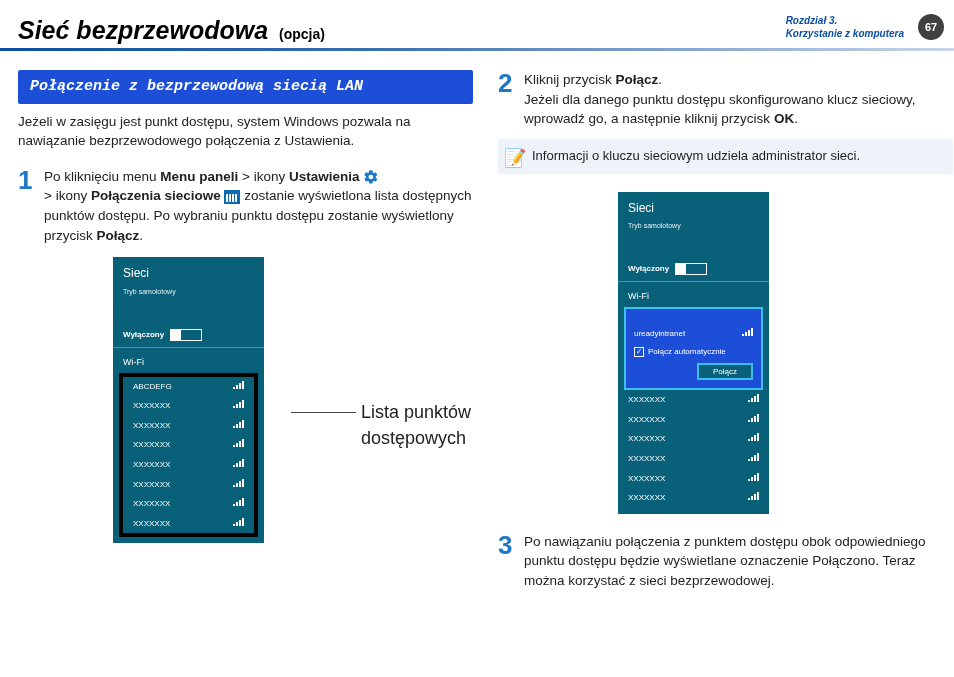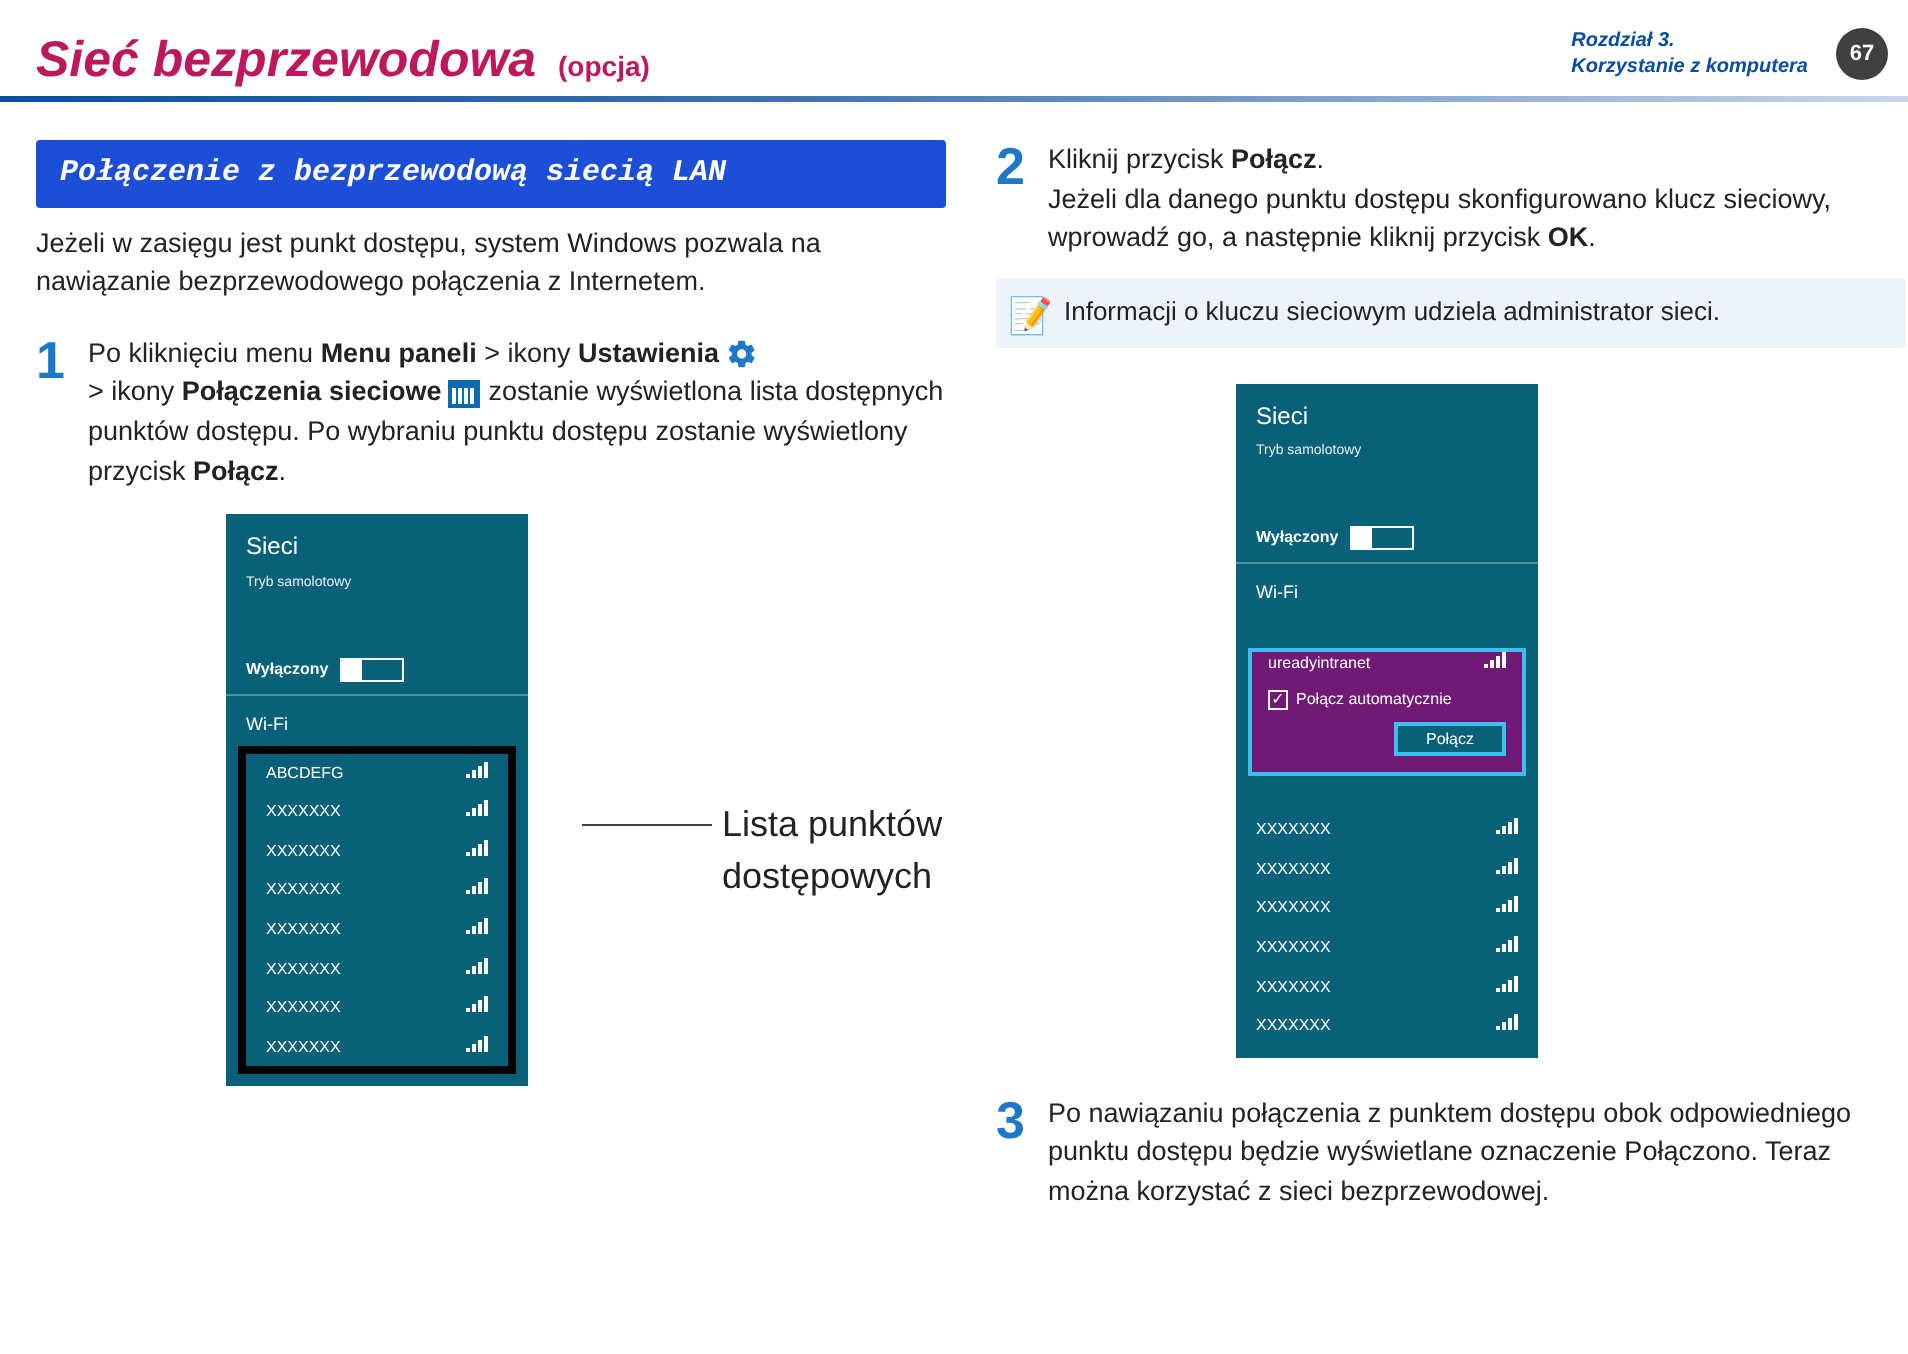--- a/index.html
+++ b/index.html
@@ -11,21 +11,21 @@
     background: #fff;
     position: relative;
     overflow: hidden;
   }
   .page-title {
     position: absolute;
     top: 16px; left: 18px;
     font-weight: 700;
     font-style: italic;
     font-size: 25px;
-    color: #be185d;
+    color: #000000;
   }
   .page-title .opt {
     font-size: 14px;
     font-weight: 700;
     font-style: normal;
     margin-left: 4px;
   }
   .chapter {
     position: absolute;
     top: 14px; right: 50px;
@@ -160,25 +160,25 @@
     border-top:1px solid rgba(255,255,255,.3);
   }
   .ap-list { border:4px solid #000000; margin: 0 6px; }
   .ap-list.nofocus { border: none; margin:0; }
   .ap {
     display:flex; justify-content:space-between;
     padding:4px 10px;
     font-size:8px;
   }
   .ap.selected {
-    background:#701a75;
+    background:#1d4ed8;
     border:2px solid #3fbff0;
-    margin:17px 6px;
+    margin:0 6px;
     display:block;
-    padding:0 8px 8px;
+    padding:19px 8px 8px;
   }
   .ap.selected .row1 {
     display:flex; justify-content:space-between;
   }
   .autoconnect {
     display:flex; align-items:center; gap:4px;
     font-size:8px; margin:6px 0;
   }
   .autoconnect .chk {
     width:10px;height:10px;border:1px solid #fff;
@@ -234,21 +234,21 @@
 </div>
 <div class="chapter">
   <div>Rozdział 3.</div>
   <div>Korzystanie z komputera</div>
 </div>
 <div class="page-num-badge">67</div>
 <div class="header-line"></div>
 
 <div class="col left">
   <div class="section-heading">Połączenie z bezprzewodową siecią LAN</div>
-  <div class="para">Jeżeli w zasięgu jest punkt dostępu, system Windows pozwala na nawiązanie bezprzewodowego połączenia z Internetem.</div>
+  <div class="para">Jeżeli w zasięgu jest punkt dostępu, system Windows pozwala na nawiązanie bezprzewodowego połączenia z Ustawienia.</div>
 
   <div class="step">
     <div class="num">1</div>
     <div class="body">
       <span>Po kliknięciu menu </span><span class="bold">Menu paneli</span><span> &gt; ikony </span><span class="bold">Ustawienia</span>
       <span class="gear-icon">
         <svg width="16" height="16" viewBox="0 0 24 24">
             <path fill="#1e78c8" d="M19.14,12.94a7,7,0,0,0,.05-.94,7,7,0,0,0-.05-.94l2.11-1.65a.5.5,0,0,0,.12-.64l-2-3.46a.5.5,0,0,0-.6-.22l-2.49,1a7,7,0,0,0-1.63-.94l-.38-2.65A.5.5,0,0,0,13.78,2H9.78a.5.5,0,0,0-.49.42L8.91,5.07a7,7,0,0,0-1.63.94l-2.49-1a.5.5,0,0,0-.6.22l-2,3.46a.5.5,0,0,0,.12.64L4.42,11a7,7,0,0,0-.05.94,7,7,0,0,0,.05.94L2.31,14.53a.5.5,0,0,0-.12.64l2,3.46a.5.5,0,0,0,.6.22l2.49-1a7,7,0,0,0,1.63.94l.38,2.65a.5.5,0,0,0,.49.42h4a.5.5,0,0,0,.49-.42l.38-2.65a7,7,0,0,0,1.63-.94l2.49,1a.5.5,0,0,0,.6-.22l2-3.46a.5.5,0,0,0-.12-.64ZM11.78,15.5A3.5,3.5,0,1,1,15.28,12,3.5,3.5,0,0,1,11.78,15.5Z"></path>
           </svg>
       </span>

